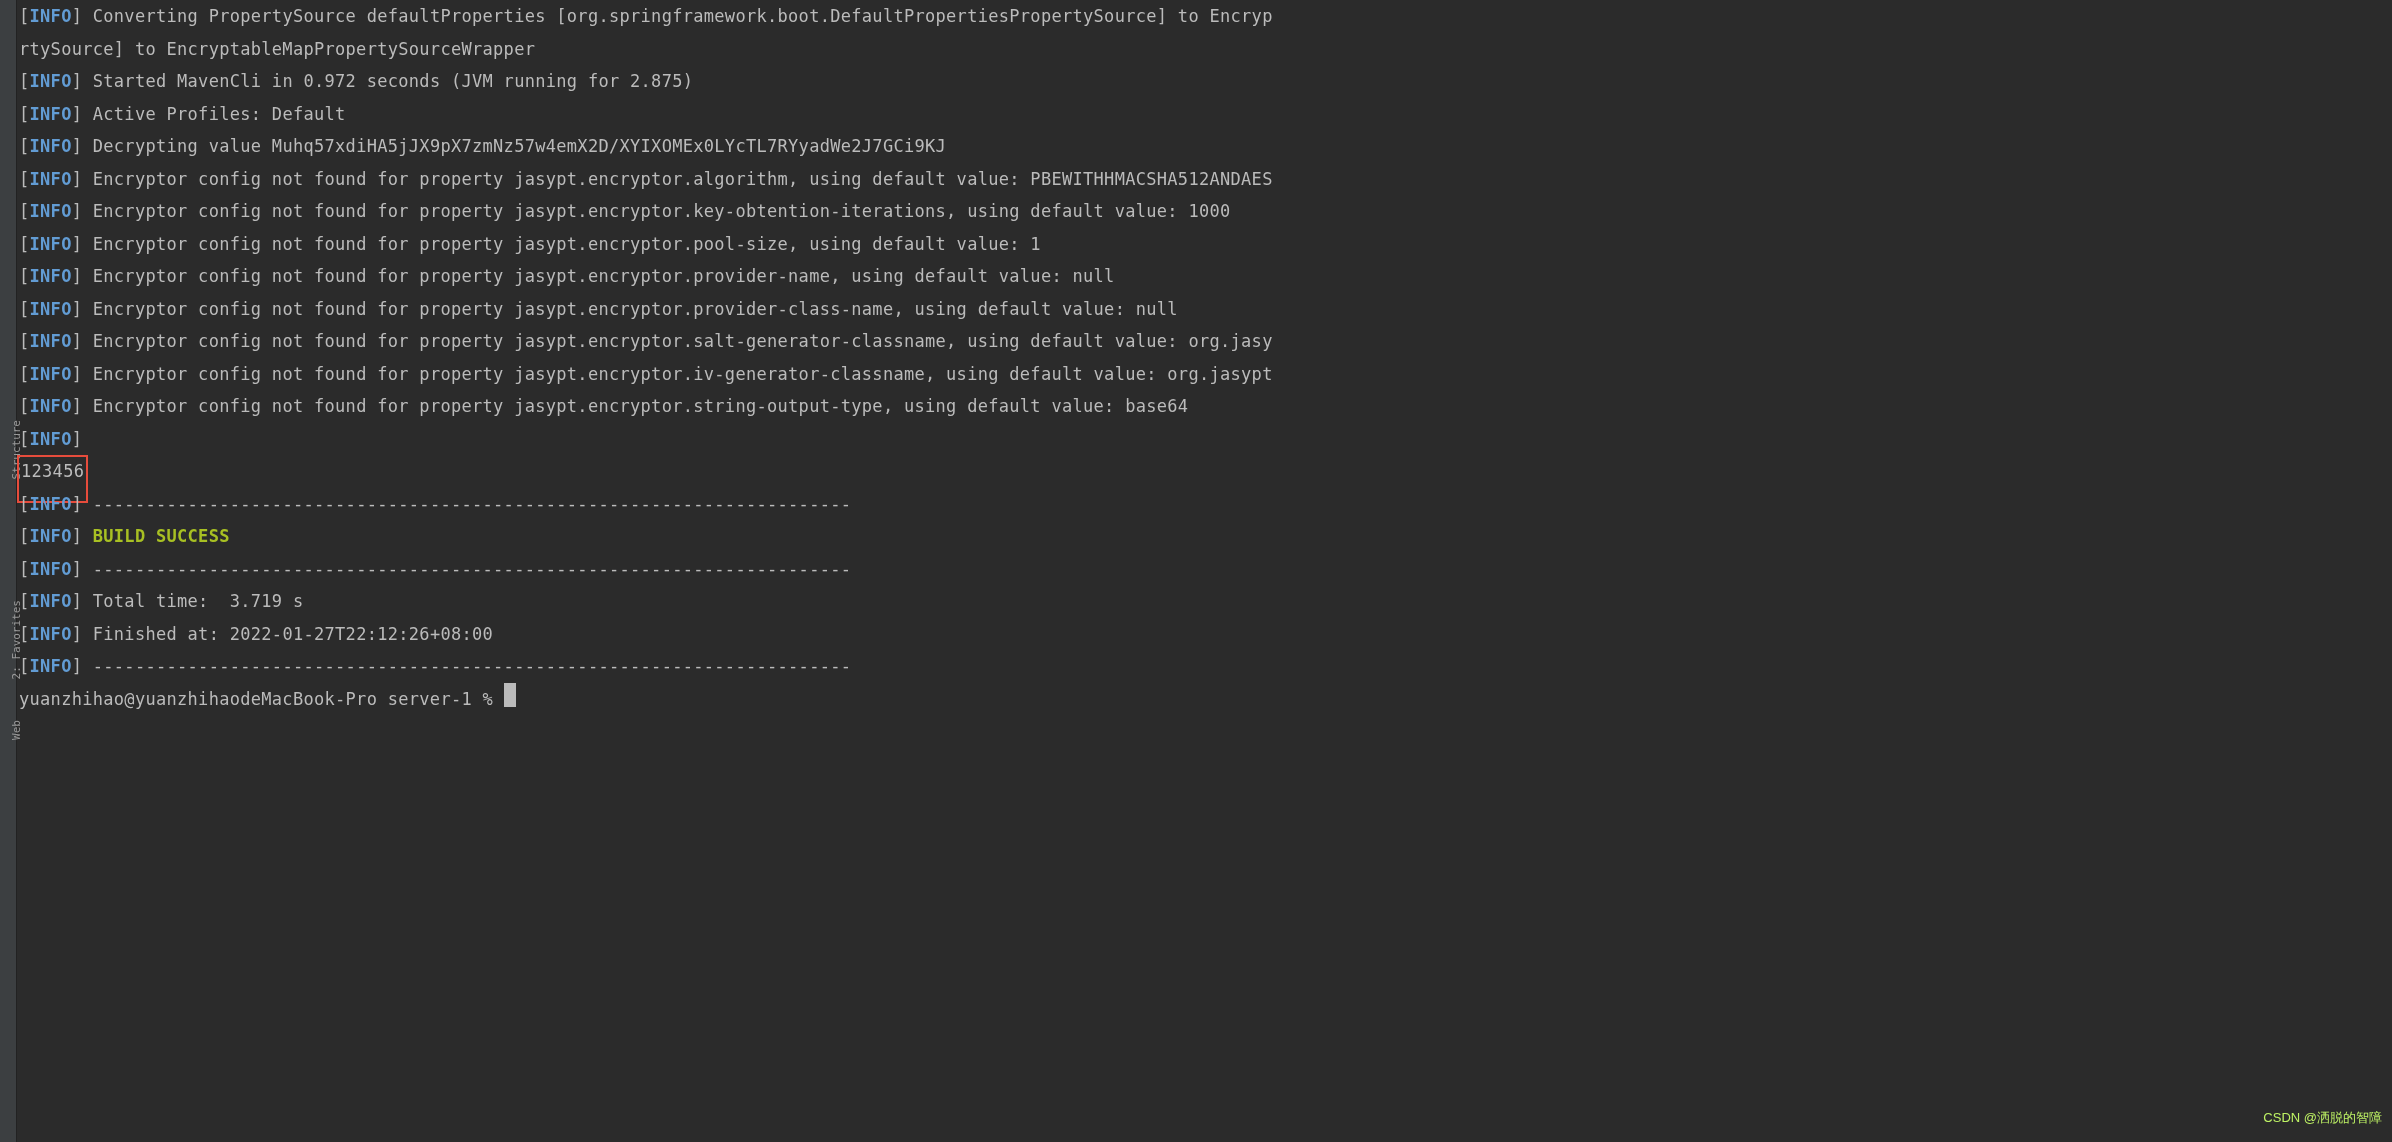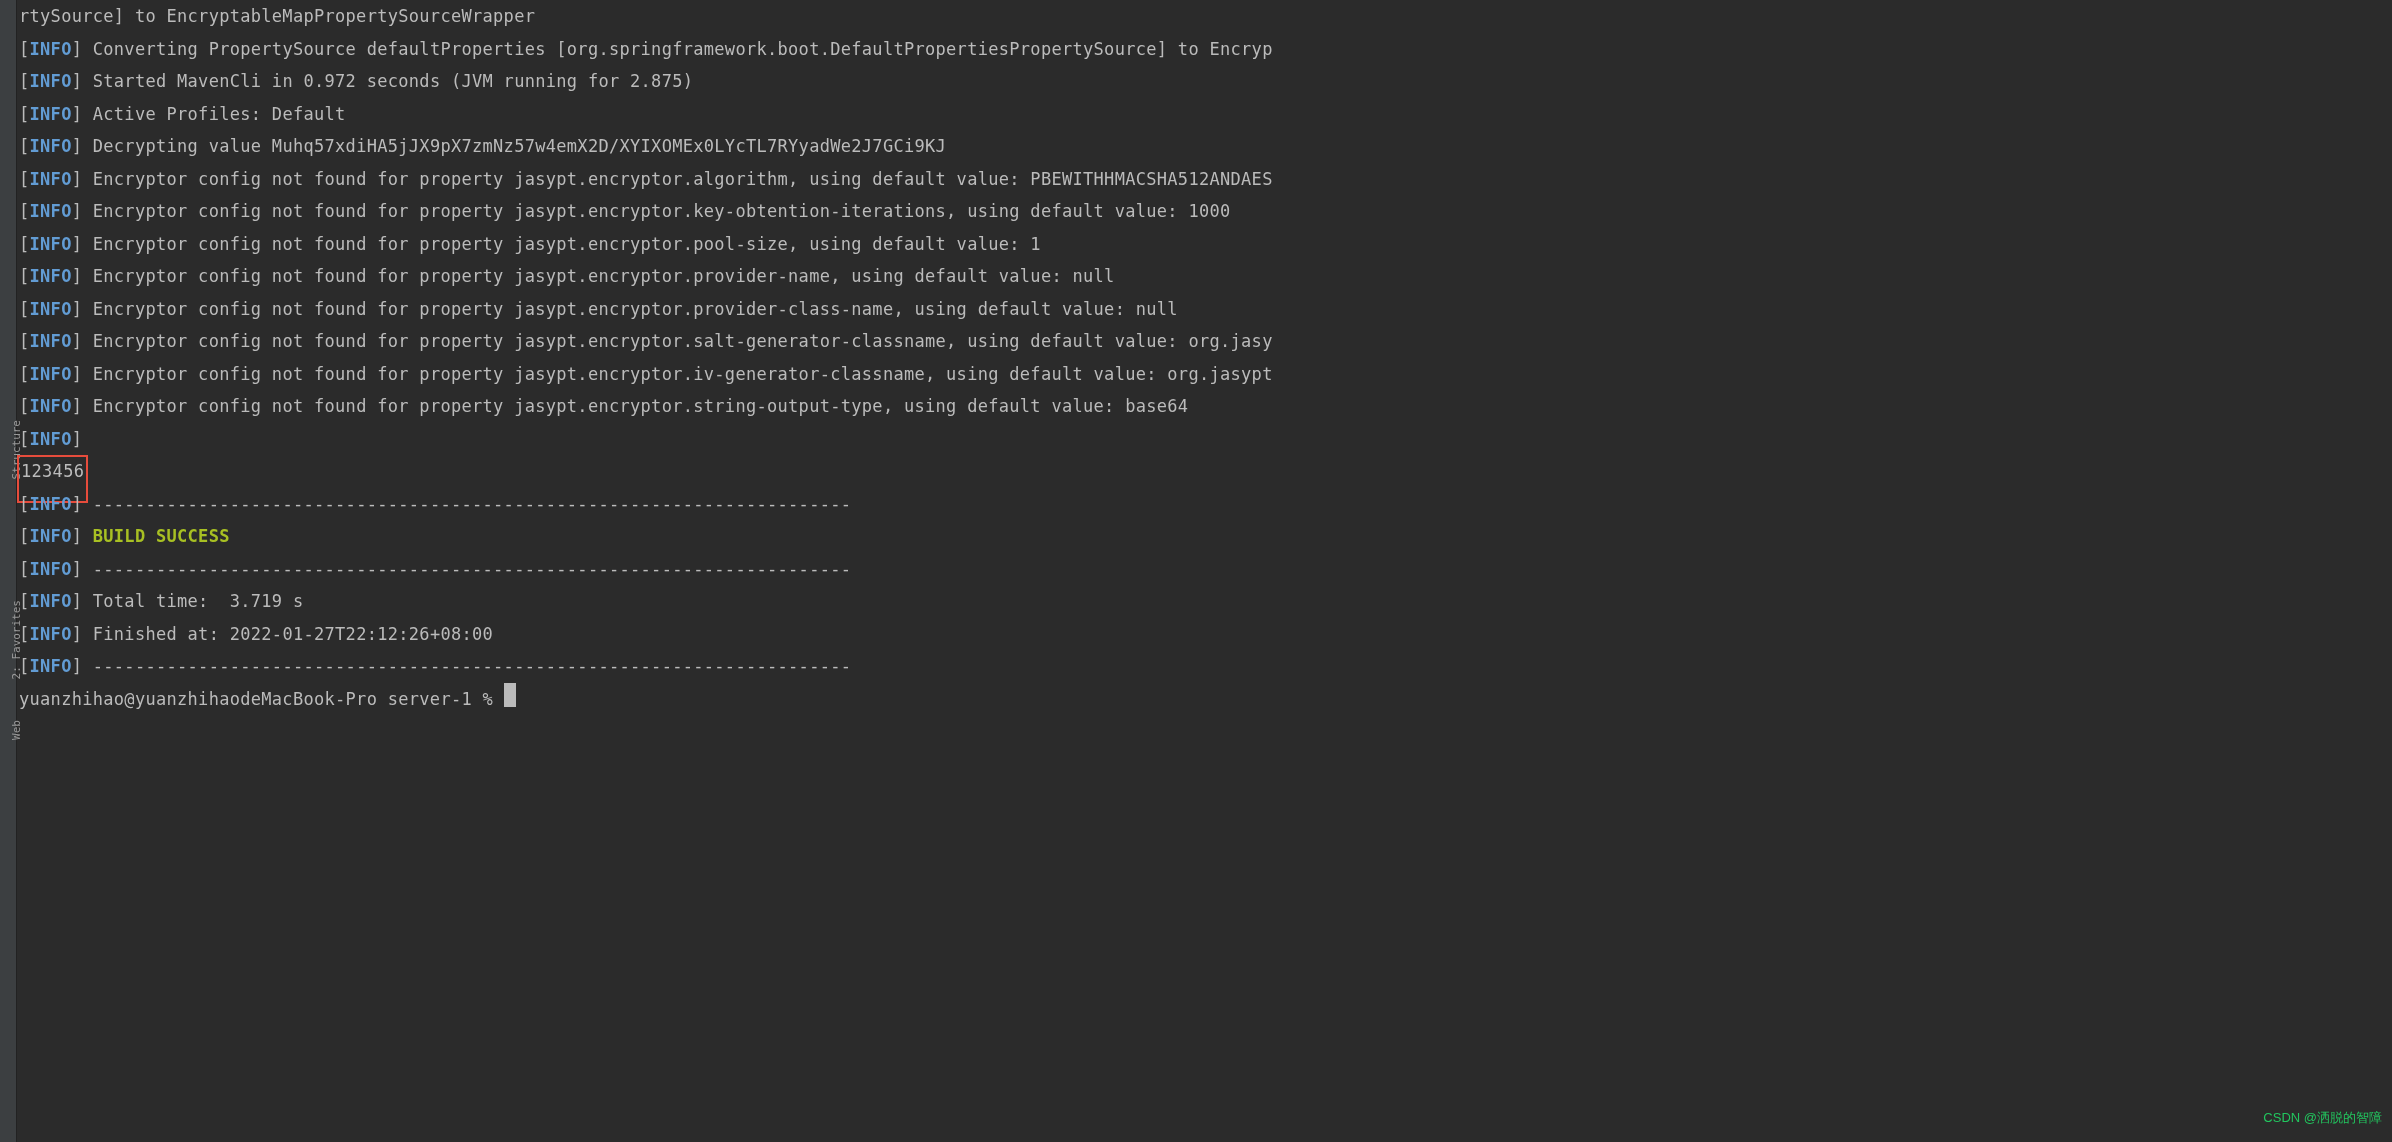--- a/index.html
+++ b/index.html
@@ -61,36 +61,36 @@
       height: 24px;
       background: #bbbbbb;
       vertical-align: text-bottom;
       margin-bottom: 2px;
     }
     .watermark {
       position: absolute;
       right: 10px;
       bottom: 8px;
       font-size: 13px;
-      color: #22c55e;
+      color: #bef264;
       font-family: sans-serif;
     }
   </style>
 </head>
 <body>
 
 <div class="sidebar">
   <span class="sidebar-label sidebar-structure">Structure</span>
   <span class="sidebar-label sidebar-favorites">2: Favorites</span>
   <span class="sidebar-label sidebar-web">Web</span>
 </div>
 
 <div class="console" id="console">
+    <div class="line"><span class="bracket">[</span><span class="info">INFO</span><span class="bracket">] </span><span class="text">Converting PropertySource defaultProperties [org.springframework.boot.DefaultPropertiesPropertySource] to Encryp</span></div>
     <div class="line"><span class="text">rtySource] to EncryptableMapPropertySourceWrapper</span></div>
-    <div class="line"><span class="bracket">[</span><span class="info">INFO</span><span class="bracket">] </span><span class="text">Converting PropertySource defaultProperties [org.springframework.boot.DefaultPropertiesPropertySource] to Encryp</span></div>
     <div class="line"><span class="bracket">[</span><span class="info">INFO</span><span class="bracket">] </span><span class="text">Started MavenCli in 0.972 seconds (JVM running for 2.875)</span></div>
     <div class="line"><span class="bracket">[</span><span class="info">INFO</span><span class="bracket">] </span><span class="text">Active Profiles: Default</span></div>
     <div class="line"><span class="bracket">[</span><span class="info">INFO</span><span class="bracket">] </span><span class="text">Decrypting value Muhq57xdiHA5jJX9pX7zmNz57w4emX2D/XYIXOMEx0LYcTL7RYyadWe2J7GCi9KJ</span></div>
     <div class="line"><span class="bracket">[</span><span class="info">INFO</span><span class="bracket">] </span><span class="text">Encryptor config not found for property jasypt.encryptor.algorithm, using default value: PBEWITHHMACSHA512ANDAES</span></div>
     <div class="line"><span class="bracket">[</span><span class="info">INFO</span><span class="bracket">] </span><span class="text">Encryptor config not found for property jasypt.encryptor.key-obtention-iterations, using default value: 1000</span></div>
     <div class="line"><span class="bracket">[</span><span class="info">INFO</span><span class="bracket">] </span><span class="text">Encryptor config not found for property jasypt.encryptor.pool-size, using default value: 1</span></div>
     <div class="line"><span class="bracket">[</span><span class="info">INFO</span><span class="bracket">] </span><span class="text">Encryptor config not found for property jasypt.encryptor.provider-name, using default value: null</span></div>
     <div class="line"><span class="bracket">[</span><span class="info">INFO</span><span class="bracket">] </span><span class="text">Encryptor config not found for property jasypt.encryptor.provider-class-name, using default value: null</span></div>
     <div class="line"><span class="bracket">[</span><span class="info">INFO</span><span class="bracket">] </span><span class="text">Encryptor config not found for property jasypt.encryptor.salt-generator-classname, using default value: org.jasy</span></div>
     <div class="line"><span class="bracket">[</span><span class="info">INFO</span><span class="bracket">] </span><span class="text">Encryptor config not found for property jasypt.encryptor.iv-generator-classname, using default value: org.jasypt</span></div>

